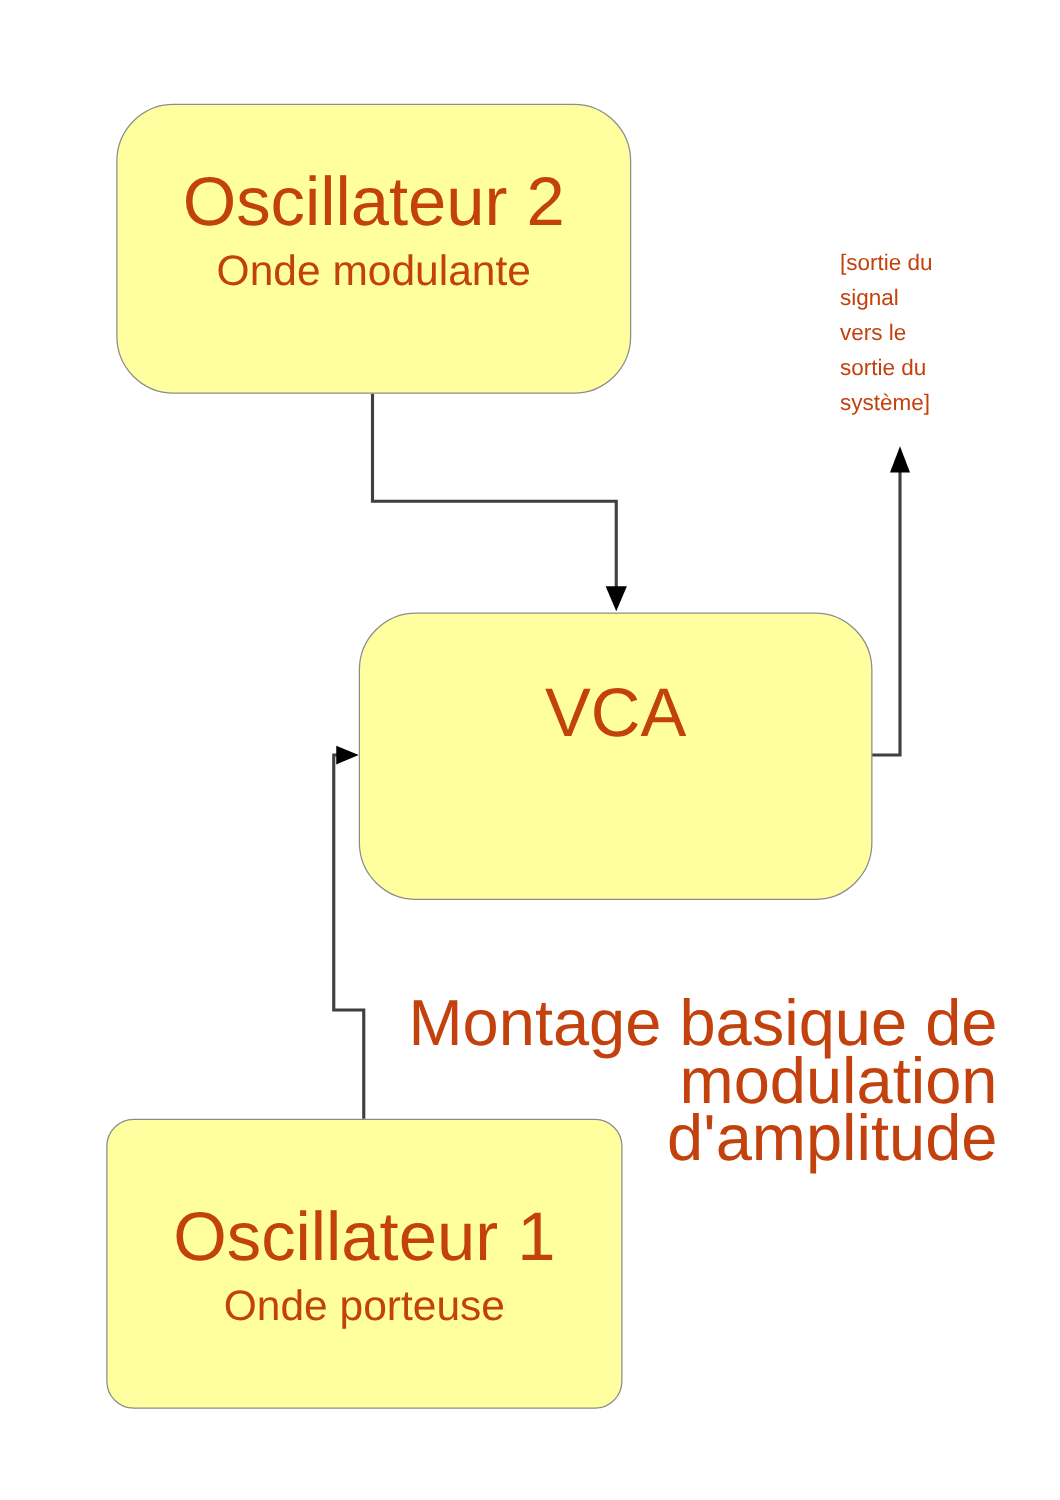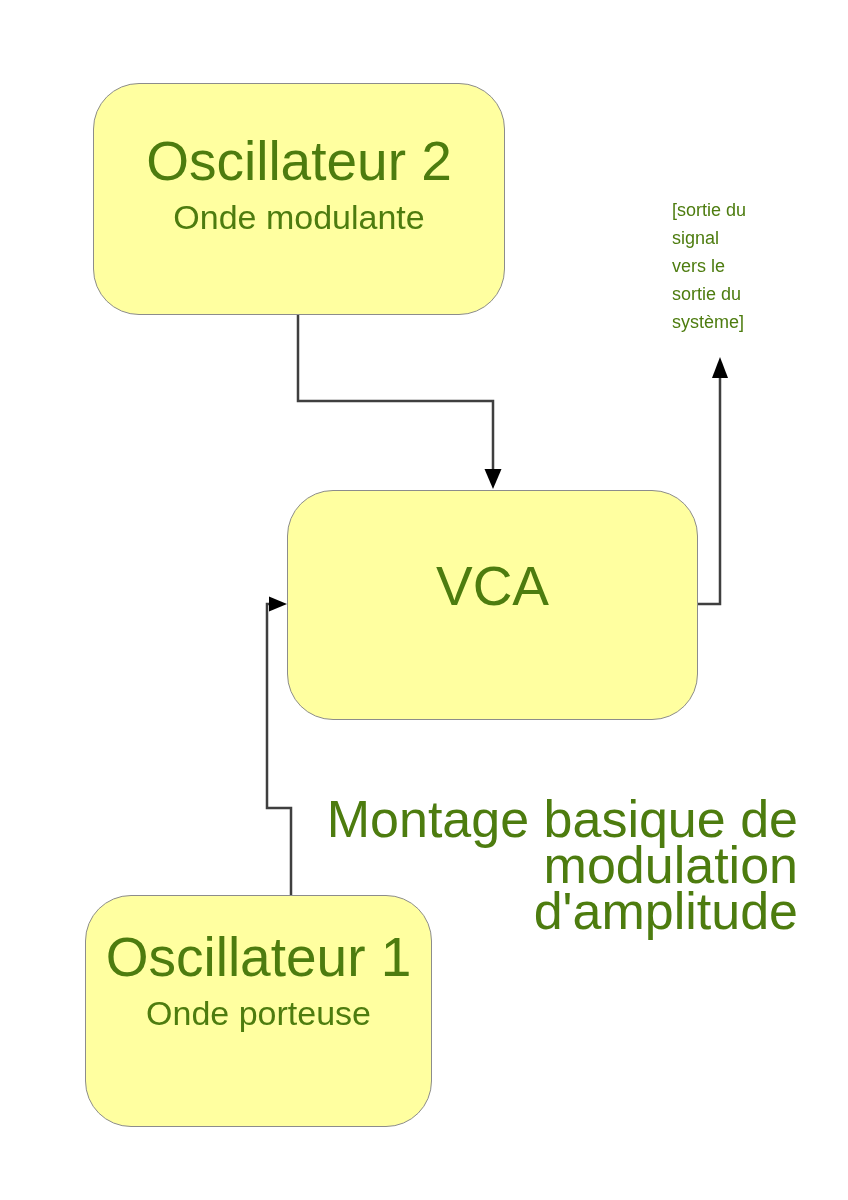--- a/index.html
+++ b/index.html
@@ -7,42 +7,42 @@
     padding: 0;
     background: #ffffff;
   }
   .canvas {
     position: relative;
     width: 848px;
     height: 1200px;
     background: #ffffff;
     overflow: hidden;
     font-family: "Liberation Sans", sans-serif;
-    color: #4d7c0f;
+    color: #c2410c;
   }
   .connector-layer {
     position: absolute;
     left: 0;
     top: 0;
     width: 848px;
     height: 1200px;
     pointer-events: none;
   }
   .node-box {
     position: absolute;
     box-sizing: border-box;
     background: #ffffa0;
     border: 1.5px solid #8c8c8c;
     border-radius: 46px;
     text-align: center;
     overflow: hidden;
   }
   .box-osc2 { left: 93px;  top: 83px;  width: 412px; height: 232px; padding-top: 46px; }
-  .box-vca  { left: 287px; top: 490px; width: 411px; height: 230px; padding-top: 64px; }
-  .box-osc1 { left: 85px;  top: 895px; width: 347px; height: 232px; padding-top: 30px; }
+  .box-vca  { left: 287px; top: 490px; width: 411px; height: 230px; padding-top: 48px; }
+  .box-osc1 { left: 85px;  top: 895px; width: 413px; height: 232px; padding-top: 62px; border-radius: 22px; }
   .box-title {
     font-size: 55px;
     line-height: 62px;
     white-space: nowrap;
   }
   .box-subtitle {
     font-size: 34px;
     line-height: 51px;
     white-space: nowrap;
   }

